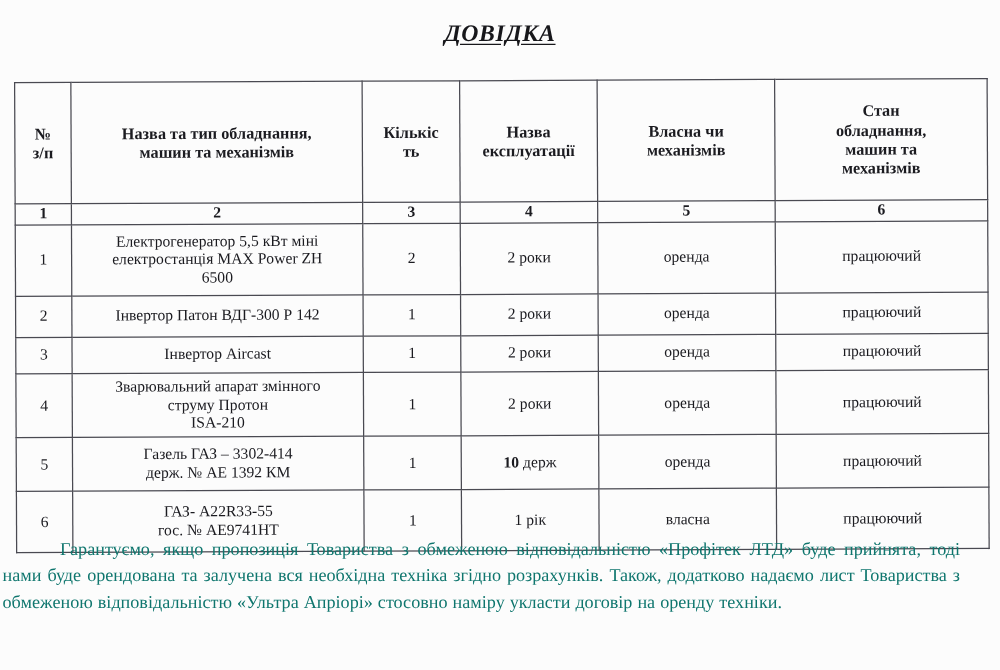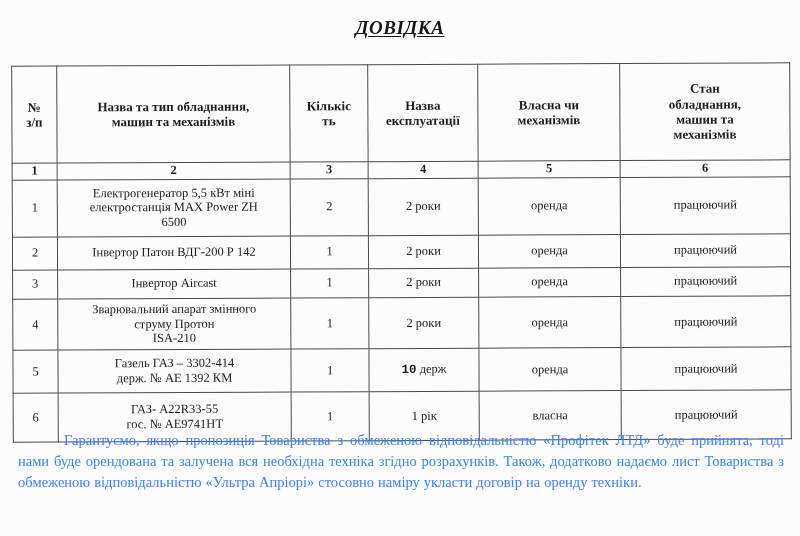--- a/index.html
+++ b/index.html
@@ -89,41 +89,41 @@
   tr.numrow td {
     font-weight: bold;
     font-size: 12.5px;
     height: 14px;
     padding: 0 4px 1px 4px;
   }
   tr.datarow td {
     font-size: 12.5px;
   }
   td.name-cell { padding: 4px 6px; }
-  .b { font-weight: bold; font-family: Liberation Mono, monospace; }
+  .b { font-weight: bold; }
 
   
   tr.r1 td { height: 50px; }
   tr.r2 td { height: 26px; }
   tr.r3 td { height: 22px; }
   tr.r4 td { height: 42px; }
   tr.r5 td { height: 36px; }
   tr.r6 td { height: 42px; }
 
   
   .para {
     position: absolute;
-    left: 18px;
+    left: 2px;
     top: 430px;
     width: 766px;
     font-size: 14.5px;
     line-height: 1.46;
     text-align: justify;
     text-indent: 46px;
-    color: #3b82f6;
+    color: #0f766e;
     word-spacing: 0.4px;
   }
 </style>
 </head>
 <body>
 
 <div class="page">
 
   <div class="title-block">
     <div>
@@ -190,21 +190,21 @@
           </td>
           <td>2</td>
           <td>2 роки</td>
           <td>оренда</td>
           <td>працюючий</td>
         </tr>
 
         <tr class="datarow r2">
           <td>2</td>
           <td class="name-cell">
-            <div>Інвертор Патон ВДГ-200 Р 142</div>
+            <div>Інвертор Патон ВДГ-300 Р 142</div>
           </td>
           <td>1</td>
           <td>2 роки</td>
           <td>оренда</td>
           <td>працюючий</td>
         </tr>
 
         <tr class="datarow r3">
           <td>3</td>
           <td class="name-cell">

